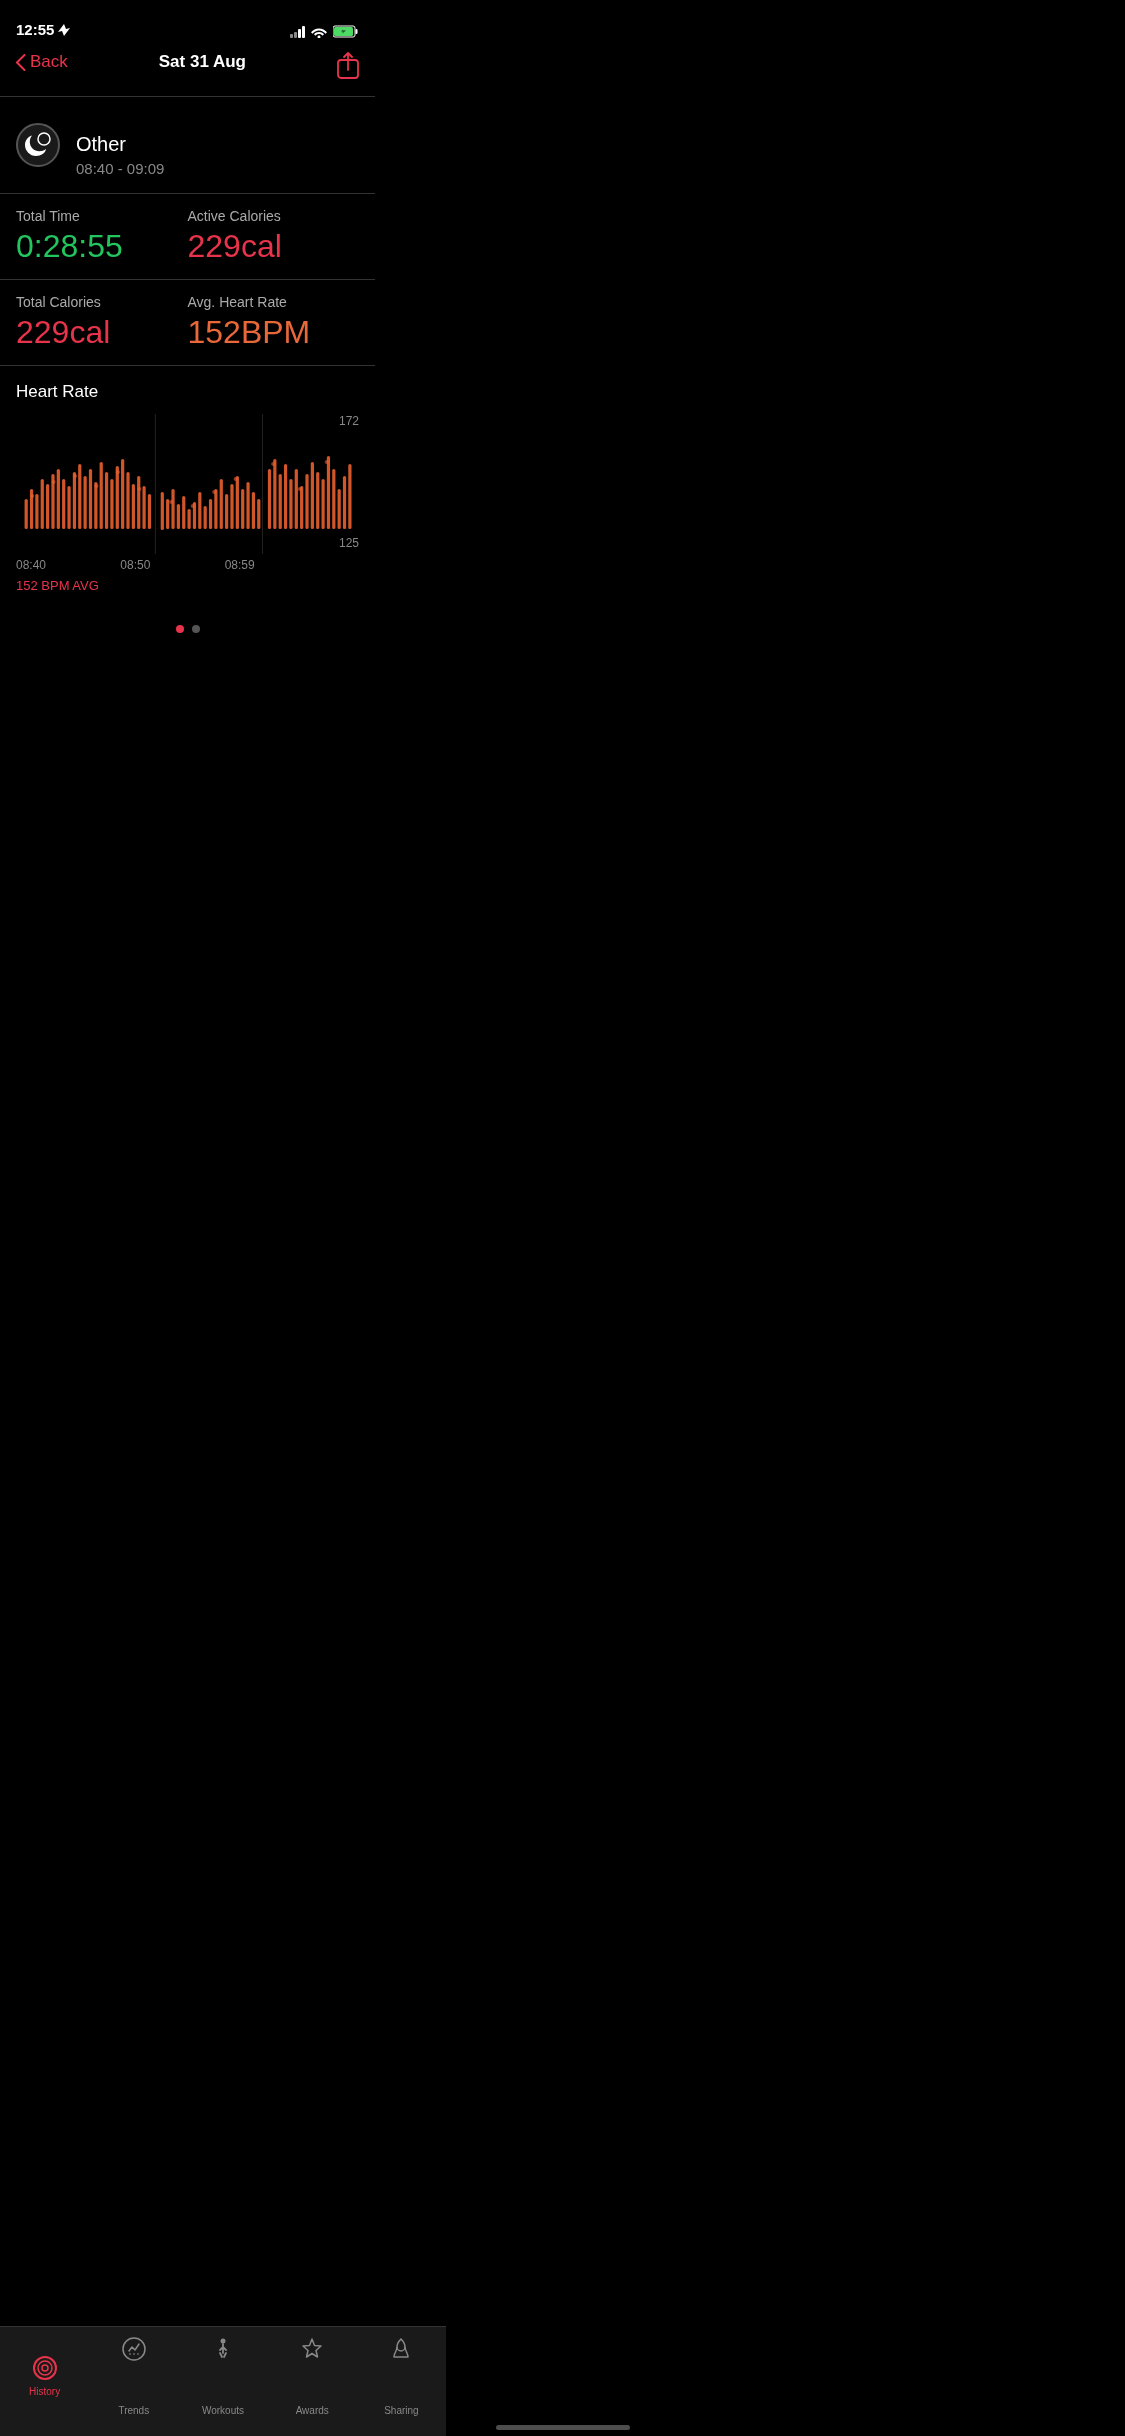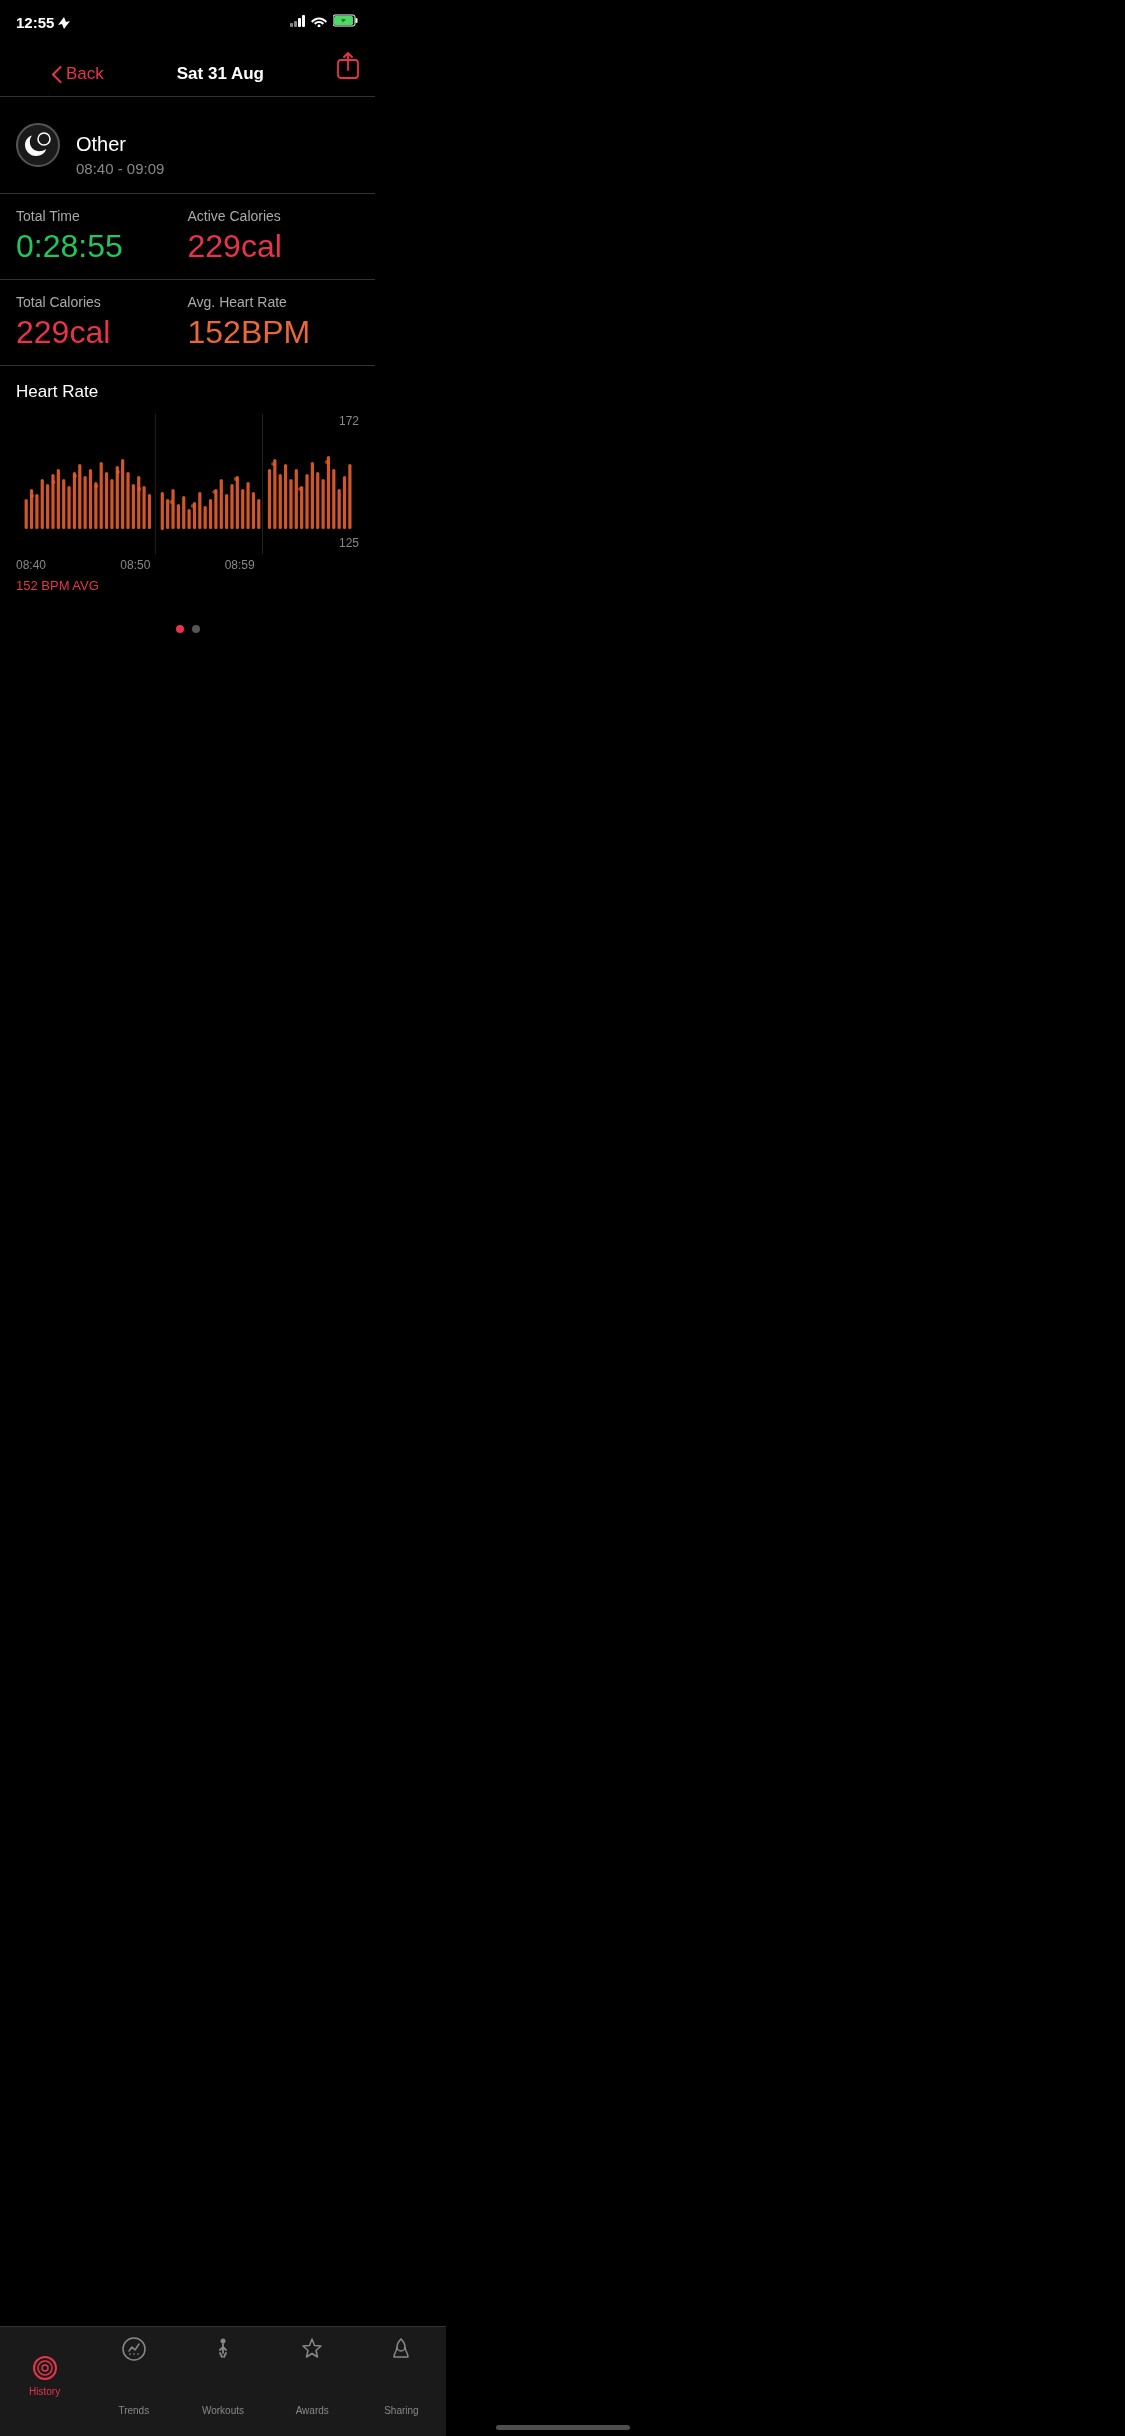--- a/index.html
+++ b/index.html
@@ -11,21 +11,21 @@
       width: 375px;
       min-height: 812px;
       position: relative;
       overflow-x: hidden;
     }
 
     
     .status-bar {
       display: flex;
       justify-content: space-between;
-      align-items: flex-start;
+      align-items: flex-end;
       padding: 14px 16px 6px;
       height: 44px;
       gap: 48px;
     }
     .status-time {
       font-size: 15px;
       font-weight: 600;
       display: flex;
       align-items: center;
       gap: 4px;
@@ -44,23 +44,22 @@
     .signal-bar {
       width: 3px;
       background: #fff;
       border-radius: 1px;
     }
 
     
     .nav-header {
       display: flex;
       justify-content: space-between;
-      align-items: flex-end;
+      align-items: flex-start;
       padding: 8px 16px 12px;
-      margin-left: 36px;
     }
     .back-btn {
       display: flex;
       align-items: center;
       gap: 4px;
       color: #e8344a;
       font-size: 17px;
       cursor: pointer;
     }
     .nav-title {

